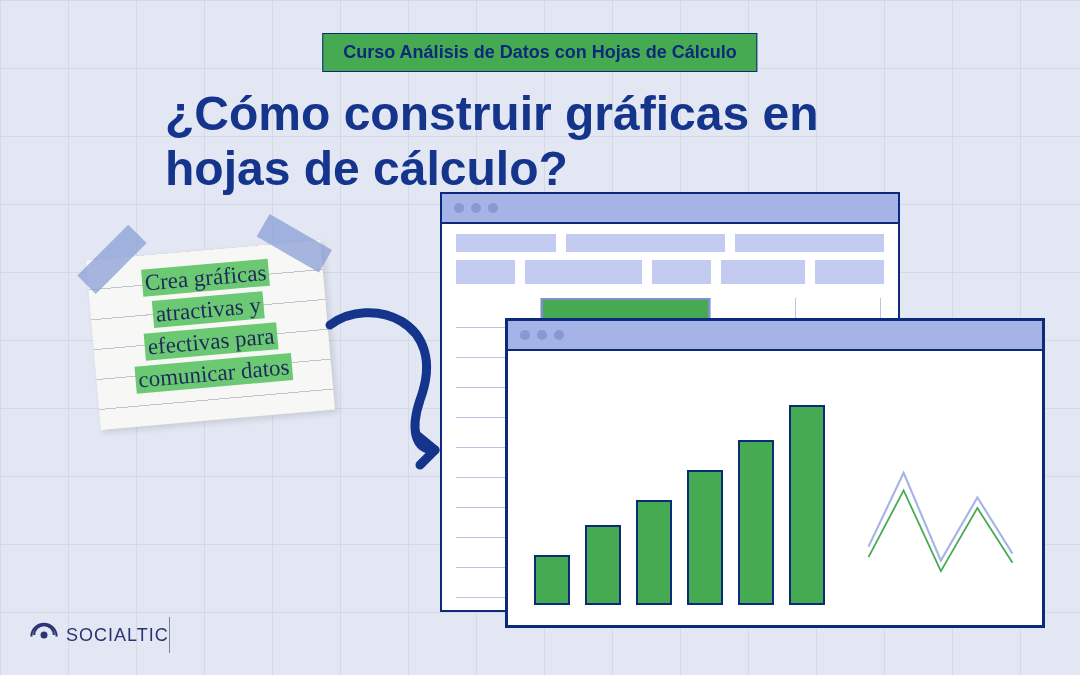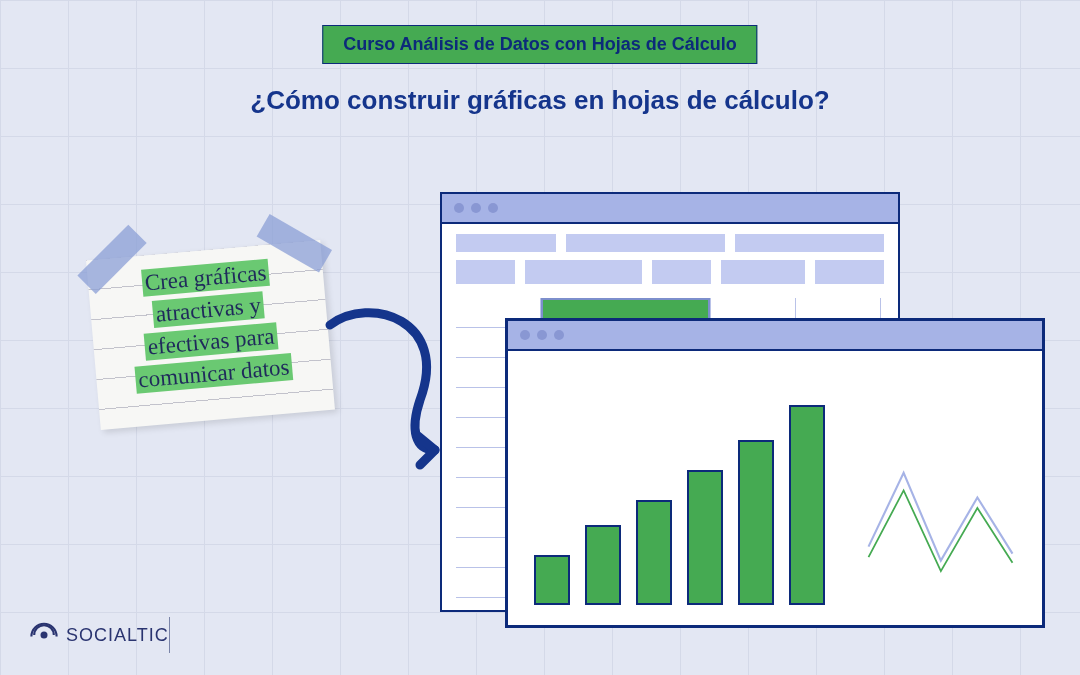--- a/index.html
+++ b/index.html
@@ -16,40 +16,39 @@
       position: absolute;
       inset: 0;
       background-image:
         linear-gradient(#c8cee0 1px, transparent 1px),
         linear-gradient(90deg, #c8cee0 1px, transparent 1px);
       background-size: 68px 68px;
       opacity: 0.55;
     }
     .course-badge {
       position: absolute;
-      top: 25px;
+      top: 33px;
       left: 50%;
       transform: translateX(-50%);
       background: #45aa52;
       border: 1px solid #0c2a7a;
       color: #0c2a7a;
       padding: 8px 20px;
       font-weight: bold;
       font-size: 18px;
     }
     .main-title {
       position: absolute;
       top: 86px;
       left: 50%;
       transform: translateX(-50%);
       color: #15358c;
       font-weight: 800;
-      font-size: 26px;
+      font-size: 48px;
       line-height: 1.15;
-      text-align: center;
       width: 750px;
     }
     
     .note {
       position: absolute;
       top: 250px;
       left: 93px;
       width: 235px;
       height: 170px;
       background: #f7f7f5;

